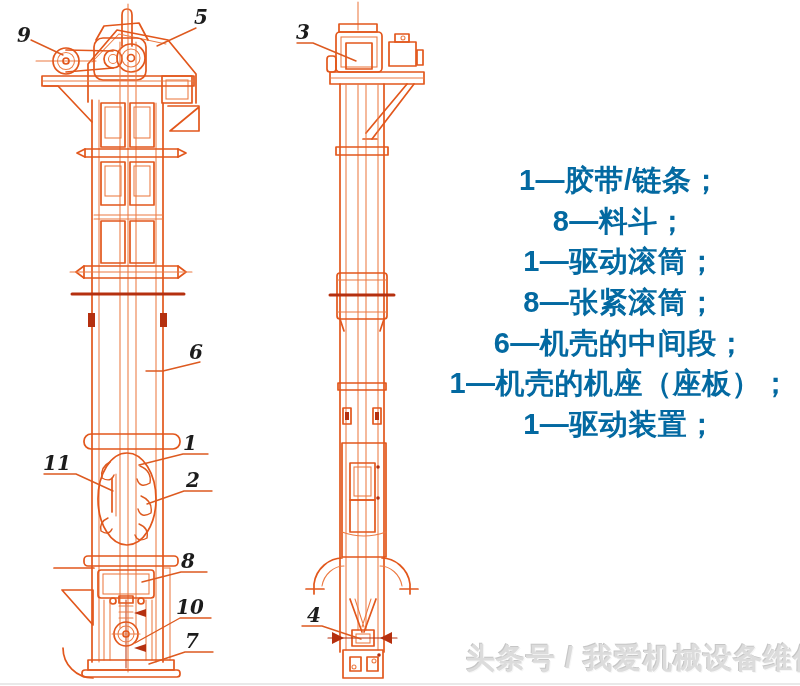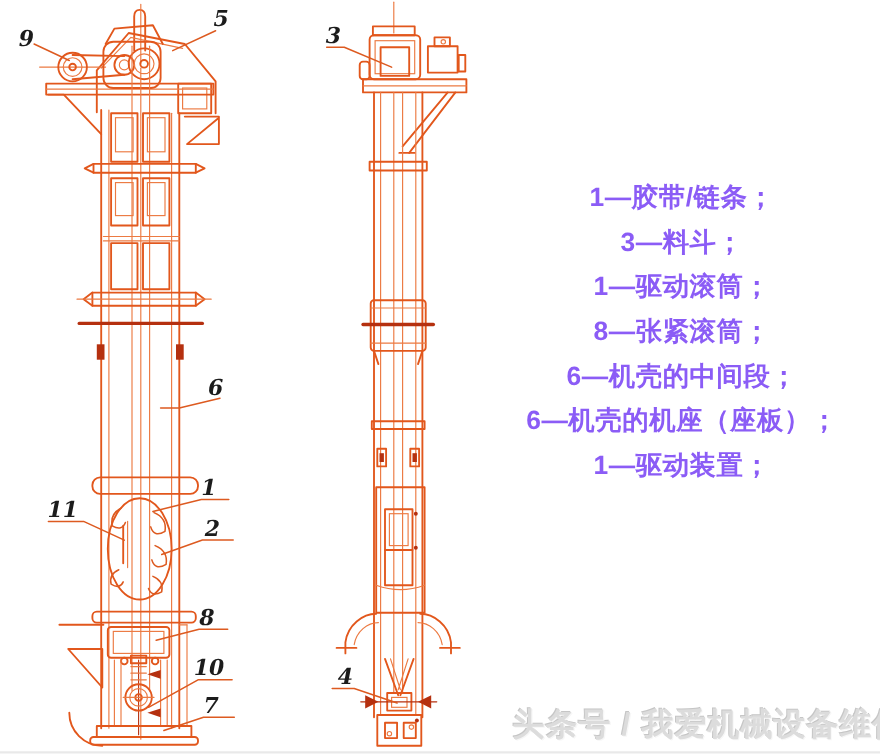--- a/index.html
+++ b/index.html
@@ -11,21 +11,21 @@
   
   .ln{stroke:#e2571c;stroke-width:1.7;fill:none;stroke-linecap:round;stroke-linejoin:round;}
   .lt{stroke:#ec7a42;stroke-width:1.05;fill:none;stroke-linecap:round;}
   .lk{stroke:#b5300f;fill:none;stroke-linecap:round;}
   .fd{fill:#b5300f;stroke:none;}
   .ldr{stroke:#dd5a20;stroke-width:1.4;fill:none;stroke-linecap:round;stroke-linejoin:round;}
   .num{font-family:"DejaVu Serif",serif;font-weight:bold;font-style:italic;font-size:20px;fill:#1c1c1c;}
   
   .legend{
     position:absolute;left:442px;top:160px;width:356px;text-align:center;
-    color:#8b5cf6;font-weight:700;font-size:24px;line-height:40.7px;
+    color:#0369a1;font-weight:700;font-size:29px;line-height:40.7px;
     letter-spacing:0.5px;white-space:nowrap;
   }
   .legend-line{height:40.7px;}
   
   .watermark{
     position:absolute;left:466px;top:639px;width:334px;
     font-size:29px;font-weight:700;letter-spacing:1px;white-space:nowrap;
     color:#dcdcdc;text-shadow:1px 1px 0 #f7f7f7,-1px -1px 0 #c6c6c6;
   }
   .bottom-edge{position:absolute;left:0;top:683px;width:800px;height:2px;background:#e9e9e9;}
@@ -263,24 +263,24 @@
       </g>
       <g>
         <path class="ldr" d="M302,626 H322 L361,639"></path>
         <text class="num" x="314" y="622" text-anchor="middle">4</text>
       </g>
     </g>
   </svg>
 
   <div class="legend">
     <div class="legend-line">1—胶带/链条；</div>
-    <div class="legend-line">3—料斗；</div>
+    <div class="legend-line">8—料斗；</div>
     <div class="legend-line">1—驱动滚筒；</div>
     <div class="legend-line">8—张紧滚筒；</div>
     <div class="legend-line">6—机壳的中间段；</div>
-    <div class="legend-line">6—机壳的机座（座板）；</div>
+    <div class="legend-line">1—机壳的机座（座板）；</div>
     <div class="legend-line">1—驱动装置；</div>
   </div>
 
   <div class="watermark">头条号 / 我爱机械设备维保</div>
 
   <div class="bottom-edge"></div>
 </div>
 
 </body></html>

